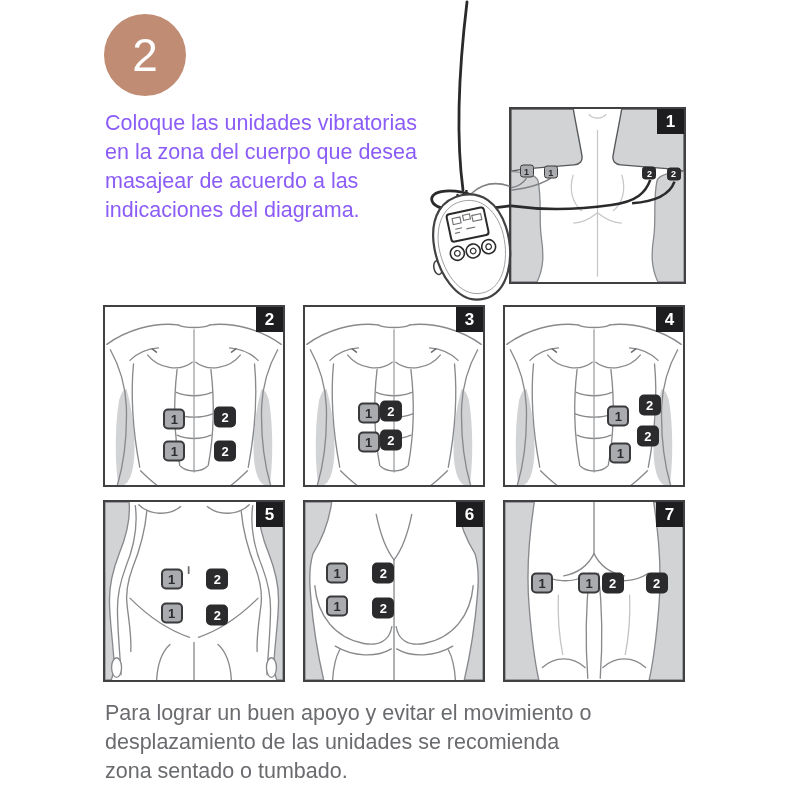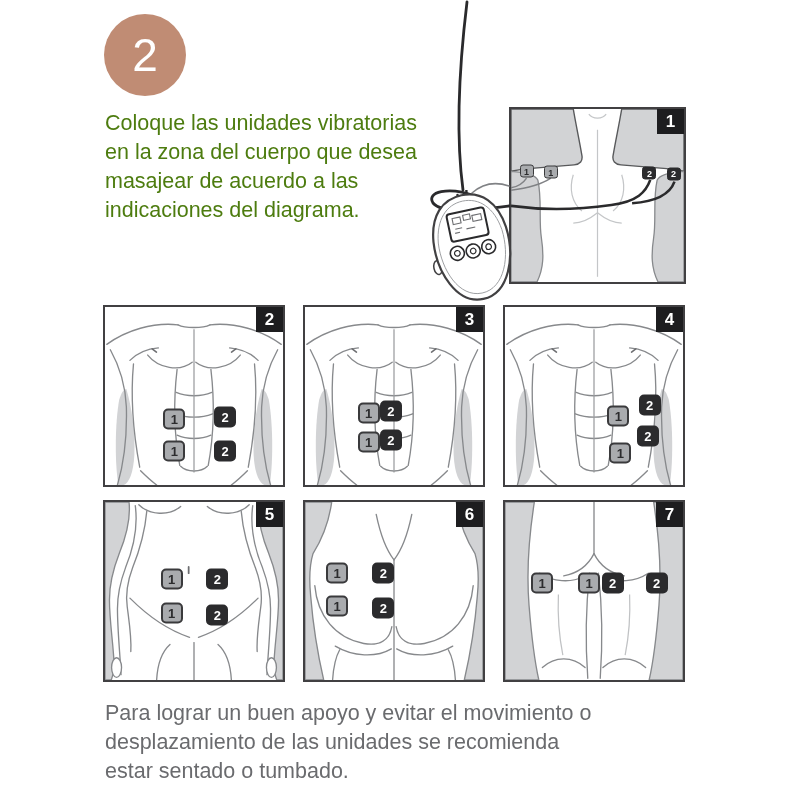--- a/index.html
+++ b/index.html
@@ -7,21 +7,21 @@
     width:800px;height:800px;background:#ffffff;position:relative;
     font-family:"Liberation Sans","DejaVu Sans",sans-serif;overflow:hidden;
   }
   .step-circle{
     position:absolute;left:104px;top:14px;width:82px;height:82px;border-radius:50%;
     background:#c08c74;color:#ffffff;display:flex;align-items:center;justify-content:center;
     font-size:46px;font-weight:400;
   }
   .intro-text{
     position:absolute;left:105px;top:109px;width:420px;
-    font-size:21.5px;line-height:29px;color:#4d7c0f;white-space:pre-line;
+    font-size:21.5px;line-height:29px;color:#8b5cf6;white-space:pre-line;
   }
   .footer-text{
     position:absolute;left:105px;top:699px;width:650px;
     font-size:21.5px;line-height:29px;color:#6a6b6e;white-space:pre-line;
   }
   .panel{
     position:absolute;width:182px;height:182px;border:2.5px solid #414042;
     background:#ffffff;box-sizing:border-box;
   }
   .panel svg.body-art{position:absolute;left:0;top:0;width:100%;height:100%;}
@@ -305,13 +305,13 @@
       <circle cx="16" cy="0" r="7" fill="#ffffff" stroke="#2a2a2c" stroke-width="1.6"></circle>
       <circle cx="-16" cy="0" r="2.8" fill="none" stroke="#2a2a2c" stroke-width="1.2"></circle>
       <circle cx="0" cy="1" r="2.8" fill="none" stroke="#2a2a2c" stroke-width="1.2"></circle>
       <circle cx="16" cy="0" r="2.8" fill="none" stroke="#2a2a2c" stroke-width="1.2"></circle>
     </g>
   </g>
 </svg>
 
 <div class="footer-text">Para lograr un buen apoyo y evitar el movimiento o
 desplazamiento de las unidades se recomienda
-estar sentado o tumbado.</div>
+zona sentado o tumbado.</div>
 
 </body></html>

